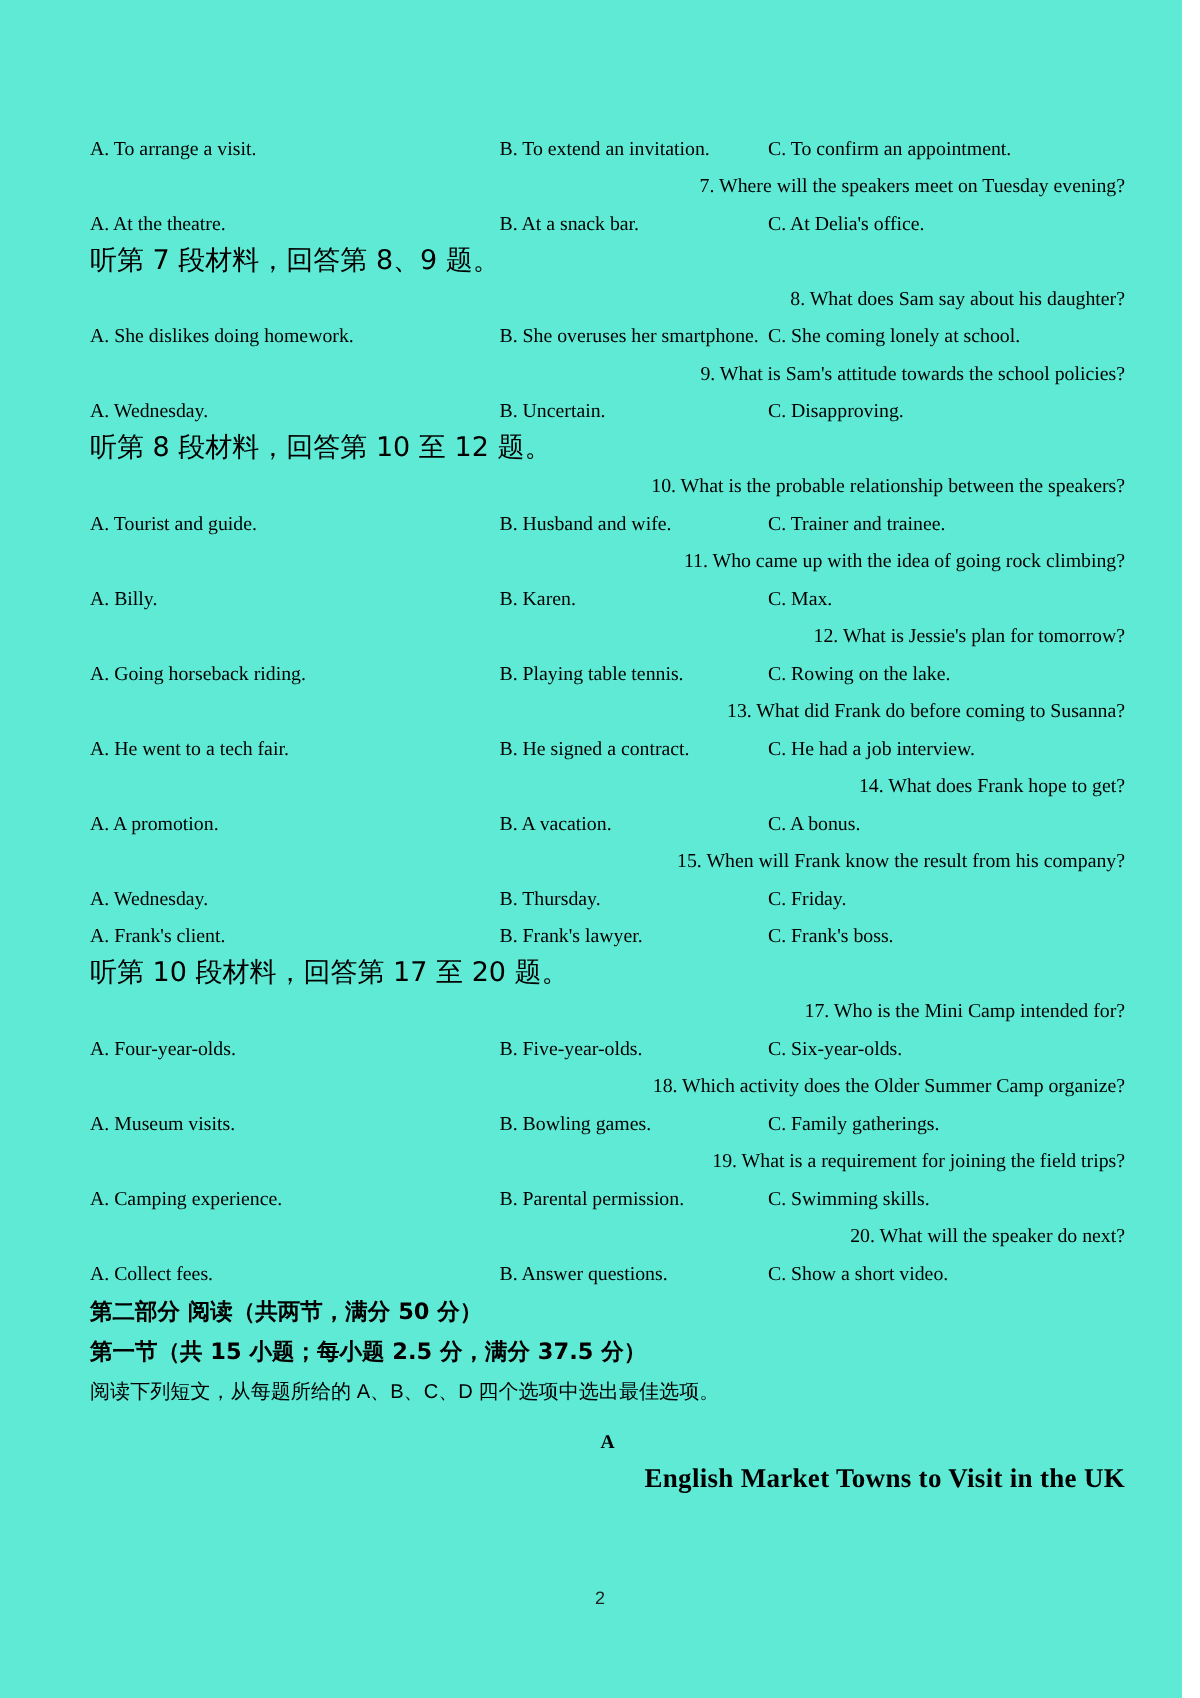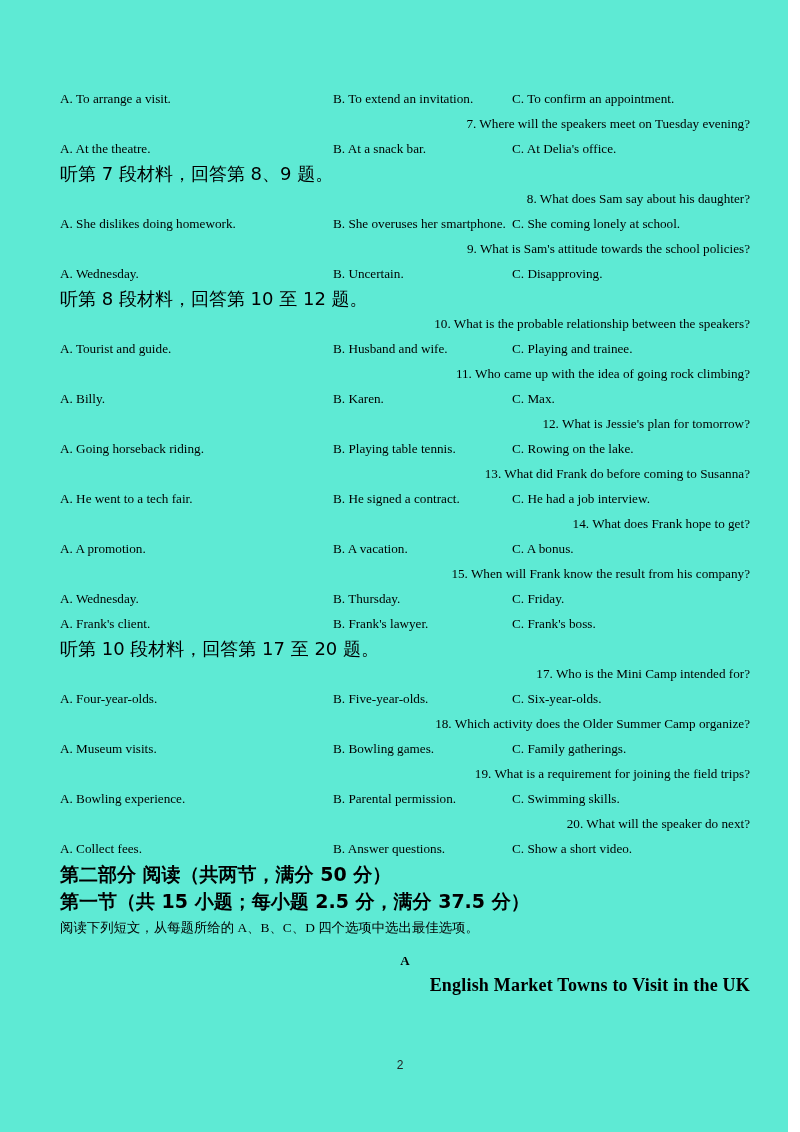--- a/index.html
+++ b/index.html
@@ -56,31 +56,31 @@
   .cn-line {
     height: 25px;
     line-height: 25px;
     font-size: 18px;
     white-space: nowrap;
     font-family: "DejaVu Sans", "Liberation Sans", sans-serif;
   }
   .cn-heading {
     height: 27px;
     line-height: 27px;
-    font-size: 19px;
+    font-size: 15px;
     font-weight: bold;
     white-space: nowrap;
     font-family: "DejaVu Sans", "Liberation Sans", sans-serif;
   }
   .cn-instr {
     height: 25px;
     line-height: 25px;
     font-size: 13.4px;
     white-space: nowrap;
-    font-family: Liberation Serif, serif;
+    font-family: Liberation Sans, sans-serif;
   }
   .center-mark {
     text-align: center;
     height: 25px;
     line-height: 25px;
     font-size: 13px;
     font-weight: bold;
     width: 690px;
   }
   .passage-title {
@@ -133,21 +133,21 @@
       <div class="opt-row">
         <span class="opt-a">A. Wednesday.</span>
         <span class="opt-b">B. Uncertain.</span>
         <span class="opt-c">C. Disapproving.</span>
       </div>
       <div class="cn-line">听第 8 段材料，回答第 10 至 12 题。</div>
       <div class="line q-line">10. What is the probable relationship between the speakers?</div>
       <div class="opt-row">
         <span class="opt-a">A. Tourist and guide.</span>
         <span class="opt-b">B. Husband and wife.</span>
-        <span class="opt-c">C. Playing and trainee.</span>
+        <span class="opt-c">C. Trainer and trainee.</span>
       </div>
       <div class="line q-line">11. Who came up with the idea of going rock climbing?</div>
       <div class="opt-row">
         <span class="opt-a">A. Billy.</span>
         <span class="opt-b">B. Karen.</span>
         <span class="opt-c">C. Max.</span>
       </div>
       <div class="line q-line">12. What is Jessie's plan for tomorrow?</div>
       <div class="opt-row">
         <span class="opt-a">A. Going horseback riding.</span>
@@ -185,21 +185,21 @@
         <span class="opt-c">C. Six-year-olds.</span>
       </div>
       <div class="line q-line">18. Which activity does the Older Summer Camp organize?</div>
       <div class="opt-row">
         <span class="opt-a">A. Museum visits.</span>
         <span class="opt-b">B. Bowling games.</span>
         <span class="opt-c">C. Family gatherings.</span>
       </div>
       <div class="line q-line">19. What is a requirement for joining the field trips?</div>
       <div class="opt-row">
-        <span class="opt-a">A. Bowling experience.</span>
+        <span class="opt-a">A. Camping experience.</span>
         <span class="opt-b">B. Parental permission.</span>
         <span class="opt-c">C. Swimming skills.</span>
       </div>
       <div class="line q-line">20. What will the speaker do next?</div>
       <div class="opt-row">
         <span class="opt-a">A. Collect fees.</span>
         <span class="opt-b">B. Answer questions.</span>
         <span class="opt-c">C. Show a short video.</span>
       </div>
       <div class="cn-heading">第二部分  阅读（共两节，满分 50 分）</div>

